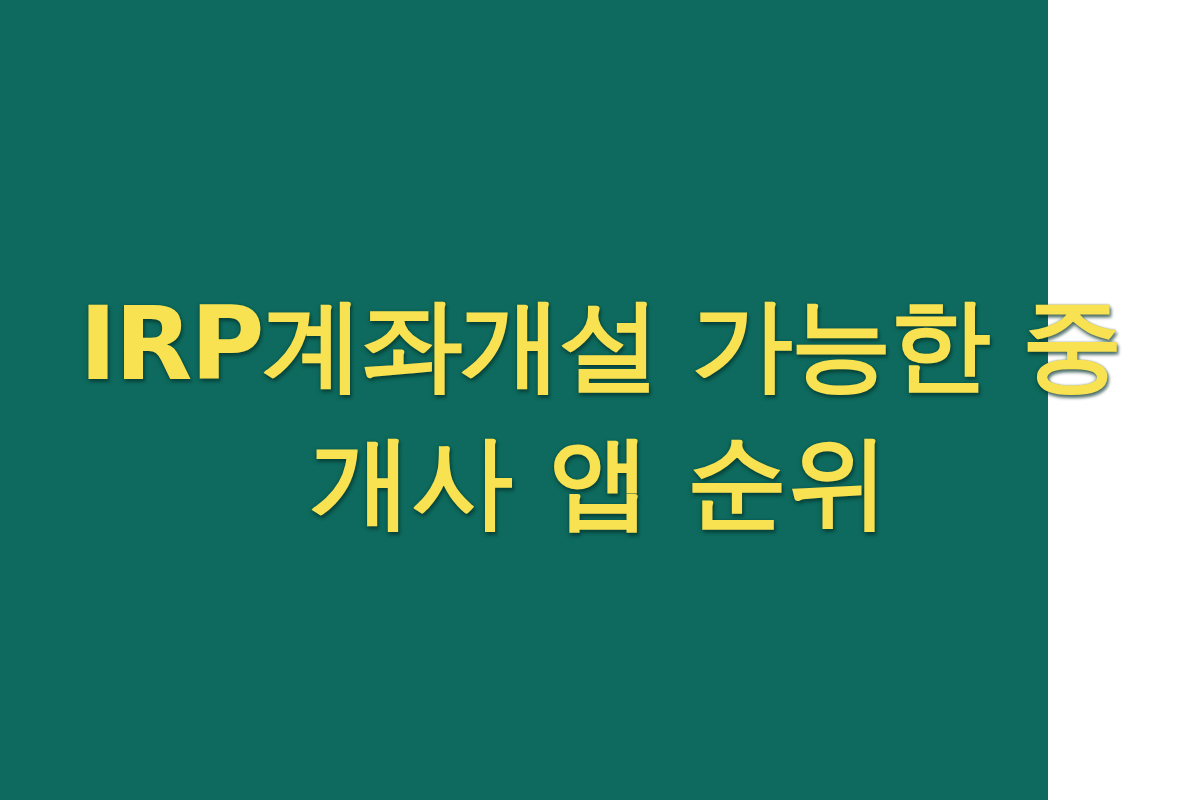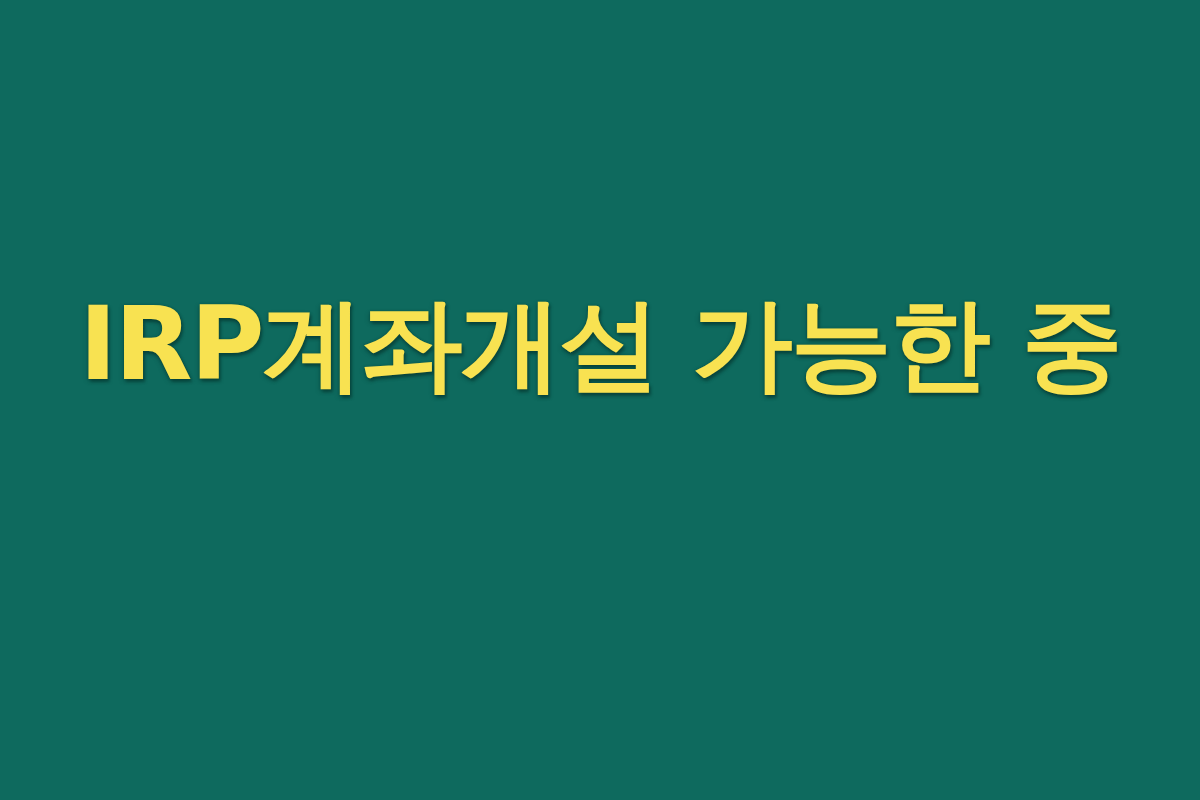--- a/index.html
+++ b/index.html
@@ -11,21 +11,21 @@
   body {
     width: 1200px;
     height: 800px;
     overflow: hidden;
     font-family: "Liberation Sans", sans-serif;
   }
 
   
   #banner-canvas {
     position: relative;
-    width: 1200px;
+    width: 1048px;
     height: 800px;
     background-color: #0E6A5E;
     display: flex;
     align-items: center;
     justify-content: center;
     box-sizing: border-box;
   }
 
   
   #headline-block {
@@ -62,16 +62,17 @@
 </style>
 </head>
 <body>
 
 <div id="banner-canvas" style="background-color: rgb(14, 106, 94);">
 
   <div id="headline-block">
 
     <span class="headline-line" id="headline-line-1" style="color: rgb(248, 226, 81);">IRP계좌개설 가능한 중</span>
 
+    <span class="headline-line" id="headline-line-2" style="color: rgb(248, 226, 81);">개사 앱 순위</span>
 
   </div>
 
 </div>
 
 </body></html>

